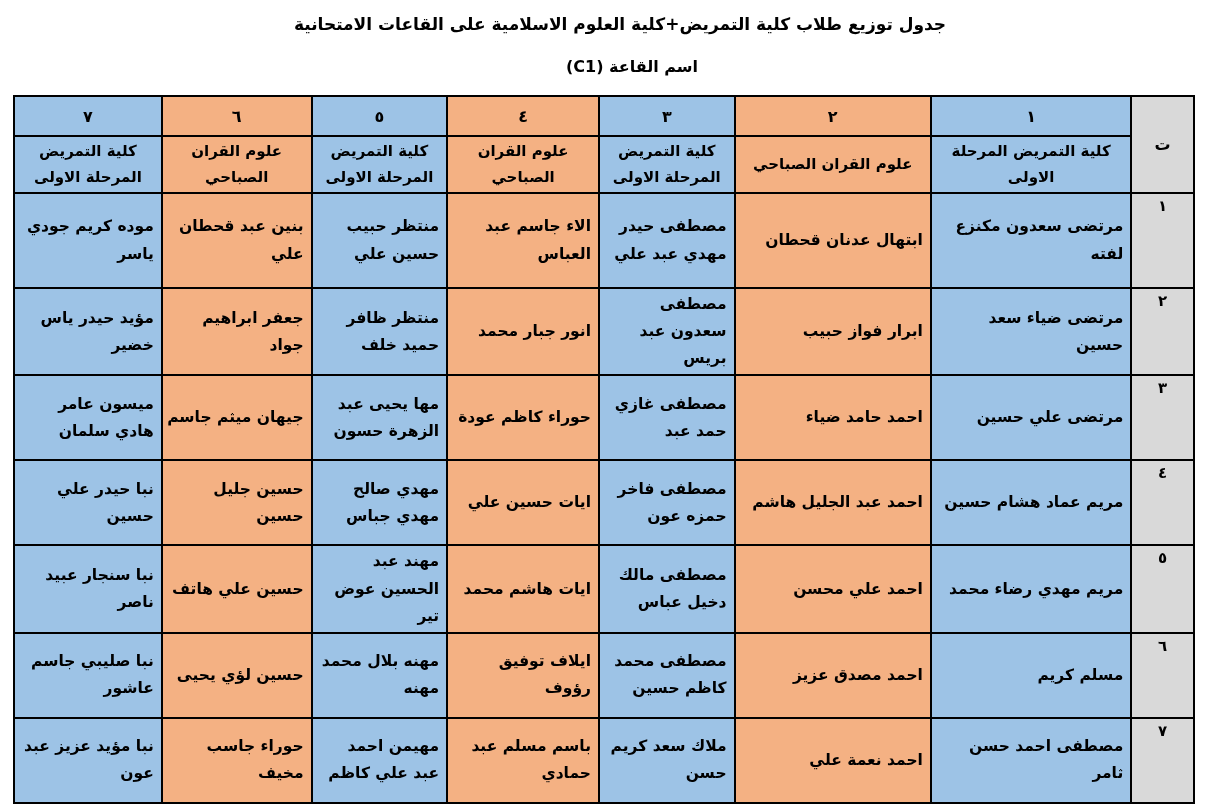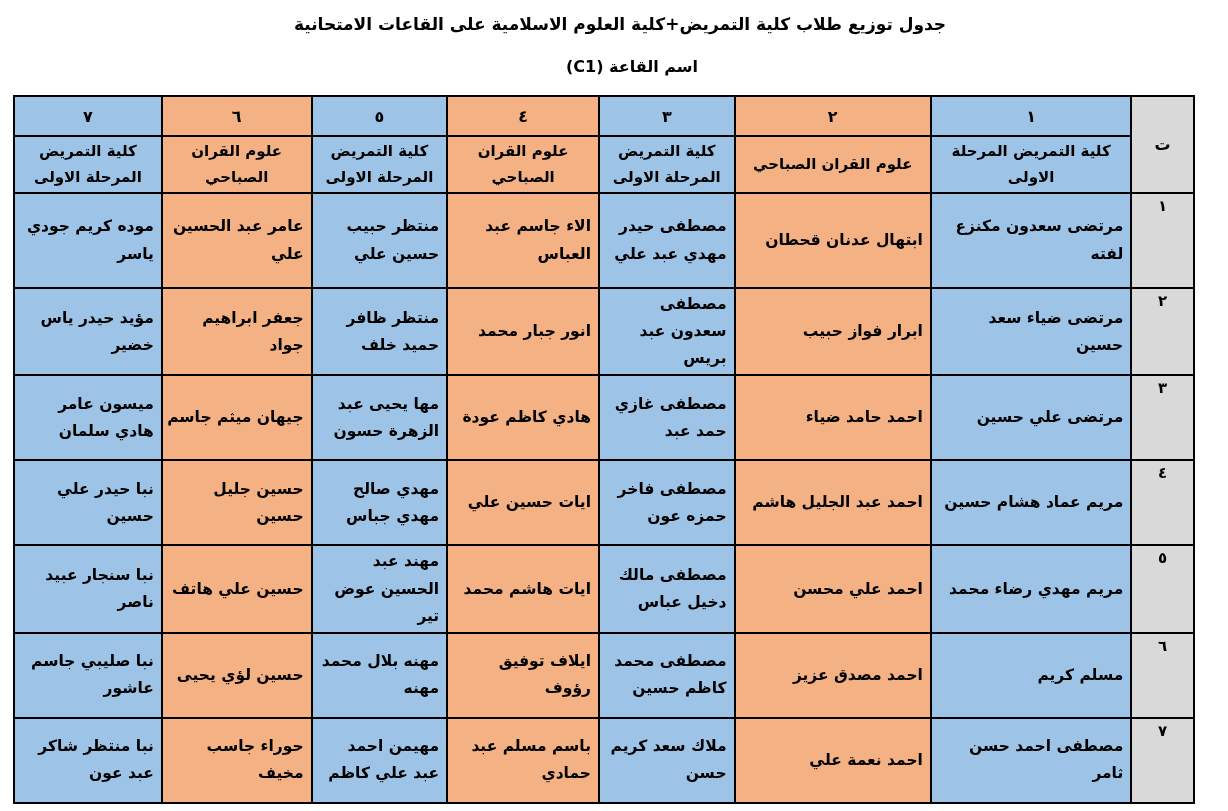--- a/index.html
+++ b/index.html
@@ -117,39 +117,39 @@
       </tr>
     </thead>
     <tbody>
       <tr class="data-row-1">
         <td class="rownum gray">١</td>
         <td class="name blue">مرتضى سعدون مكنزع لفته</td>
         <td class="name orange">ابتهال عدنان قحطان</td>
         <td class="name blue">مصطفى حيدر مهدي عبد علي</td>
         <td class="name orange">الاء جاسم عبد العباس</td>
         <td class="name blue">منتظر حبيب حسين علي</td>
-        <td class="name orange">عامر عبد الحسين علي</td>
+        <td class="name orange">بنين عبد قحطان علي</td>
         <td class="name blue">موده كريم جودي ياسر</td>
       </tr>
       <tr class="data-row">
         <td class="rownum gray">٢</td>
         <td class="name blue">مرتضى ضياء سعد حسين</td>
         <td class="name orange">ابرار فواز حبيب</td>
         <td class="name blue">مصطفى سعدون عبد بريس</td>
         <td class="name orange">انور جبار محمد</td>
         <td class="name blue">منتظر ظافر حميد خلف</td>
         <td class="name orange">جعفر ابراهيم جواد</td>
         <td class="name blue">مؤيد حيدر ياس خضير</td>
       </tr>
       <tr class="data-row">
         <td class="rownum gray">٣</td>
         <td class="name blue">مرتضى علي حسين</td>
         <td class="name orange">احمد حامد ضياء</td>
         <td class="name blue">مصطفى غازي حمد عبد</td>
-        <td class="name orange">هادي كاظم عودة</td>
+        <td class="name orange">حوراء كاظم عودة</td>
         <td class="name blue">مها يحيى عبد الزهرة حسون</td>
         <td class="name orange">جيهان ميثم جاسم</td>
         <td class="name blue">ميسون عامر هادي سلمان</td>
       </tr>
       <tr class="data-row">
         <td class="rownum gray">٤</td>
         <td class="name blue">مريم عماد هشام حسين</td>
         <td class="name orange">احمد عبد الجليل هاشم</td>
         <td class="name blue">مصطفى فاخر حمزه عون</td>
         <td class="name orange">ايات حسين علي</td>
@@ -178,17 +178,17 @@
         <td class="name blue">نبا صليبي جاسم عاشور</td>
       </tr>
       <tr class="data-row">
         <td class="rownum gray">٧</td>
         <td class="name blue">مصطفى احمد حسن ثامر</td>
         <td class="name orange">احمد نعمة علي</td>
         <td class="name blue">ملاك سعد كريم حسن</td>
         <td class="name orange">باسم مسلم عبد حمادي</td>
         <td class="name blue">مهيمن احمد عبد علي كاظم</td>
         <td class="name orange">حوراء جاسب مخيف</td>
-        <td class="name blue">نبا منتظر شاكر عبد عون</td>
+        <td class="name blue">نبا مؤيد عزيز عبد عون</td>
       </tr>
     </tbody>
   </table>
 </div>
 
 </body></html>

